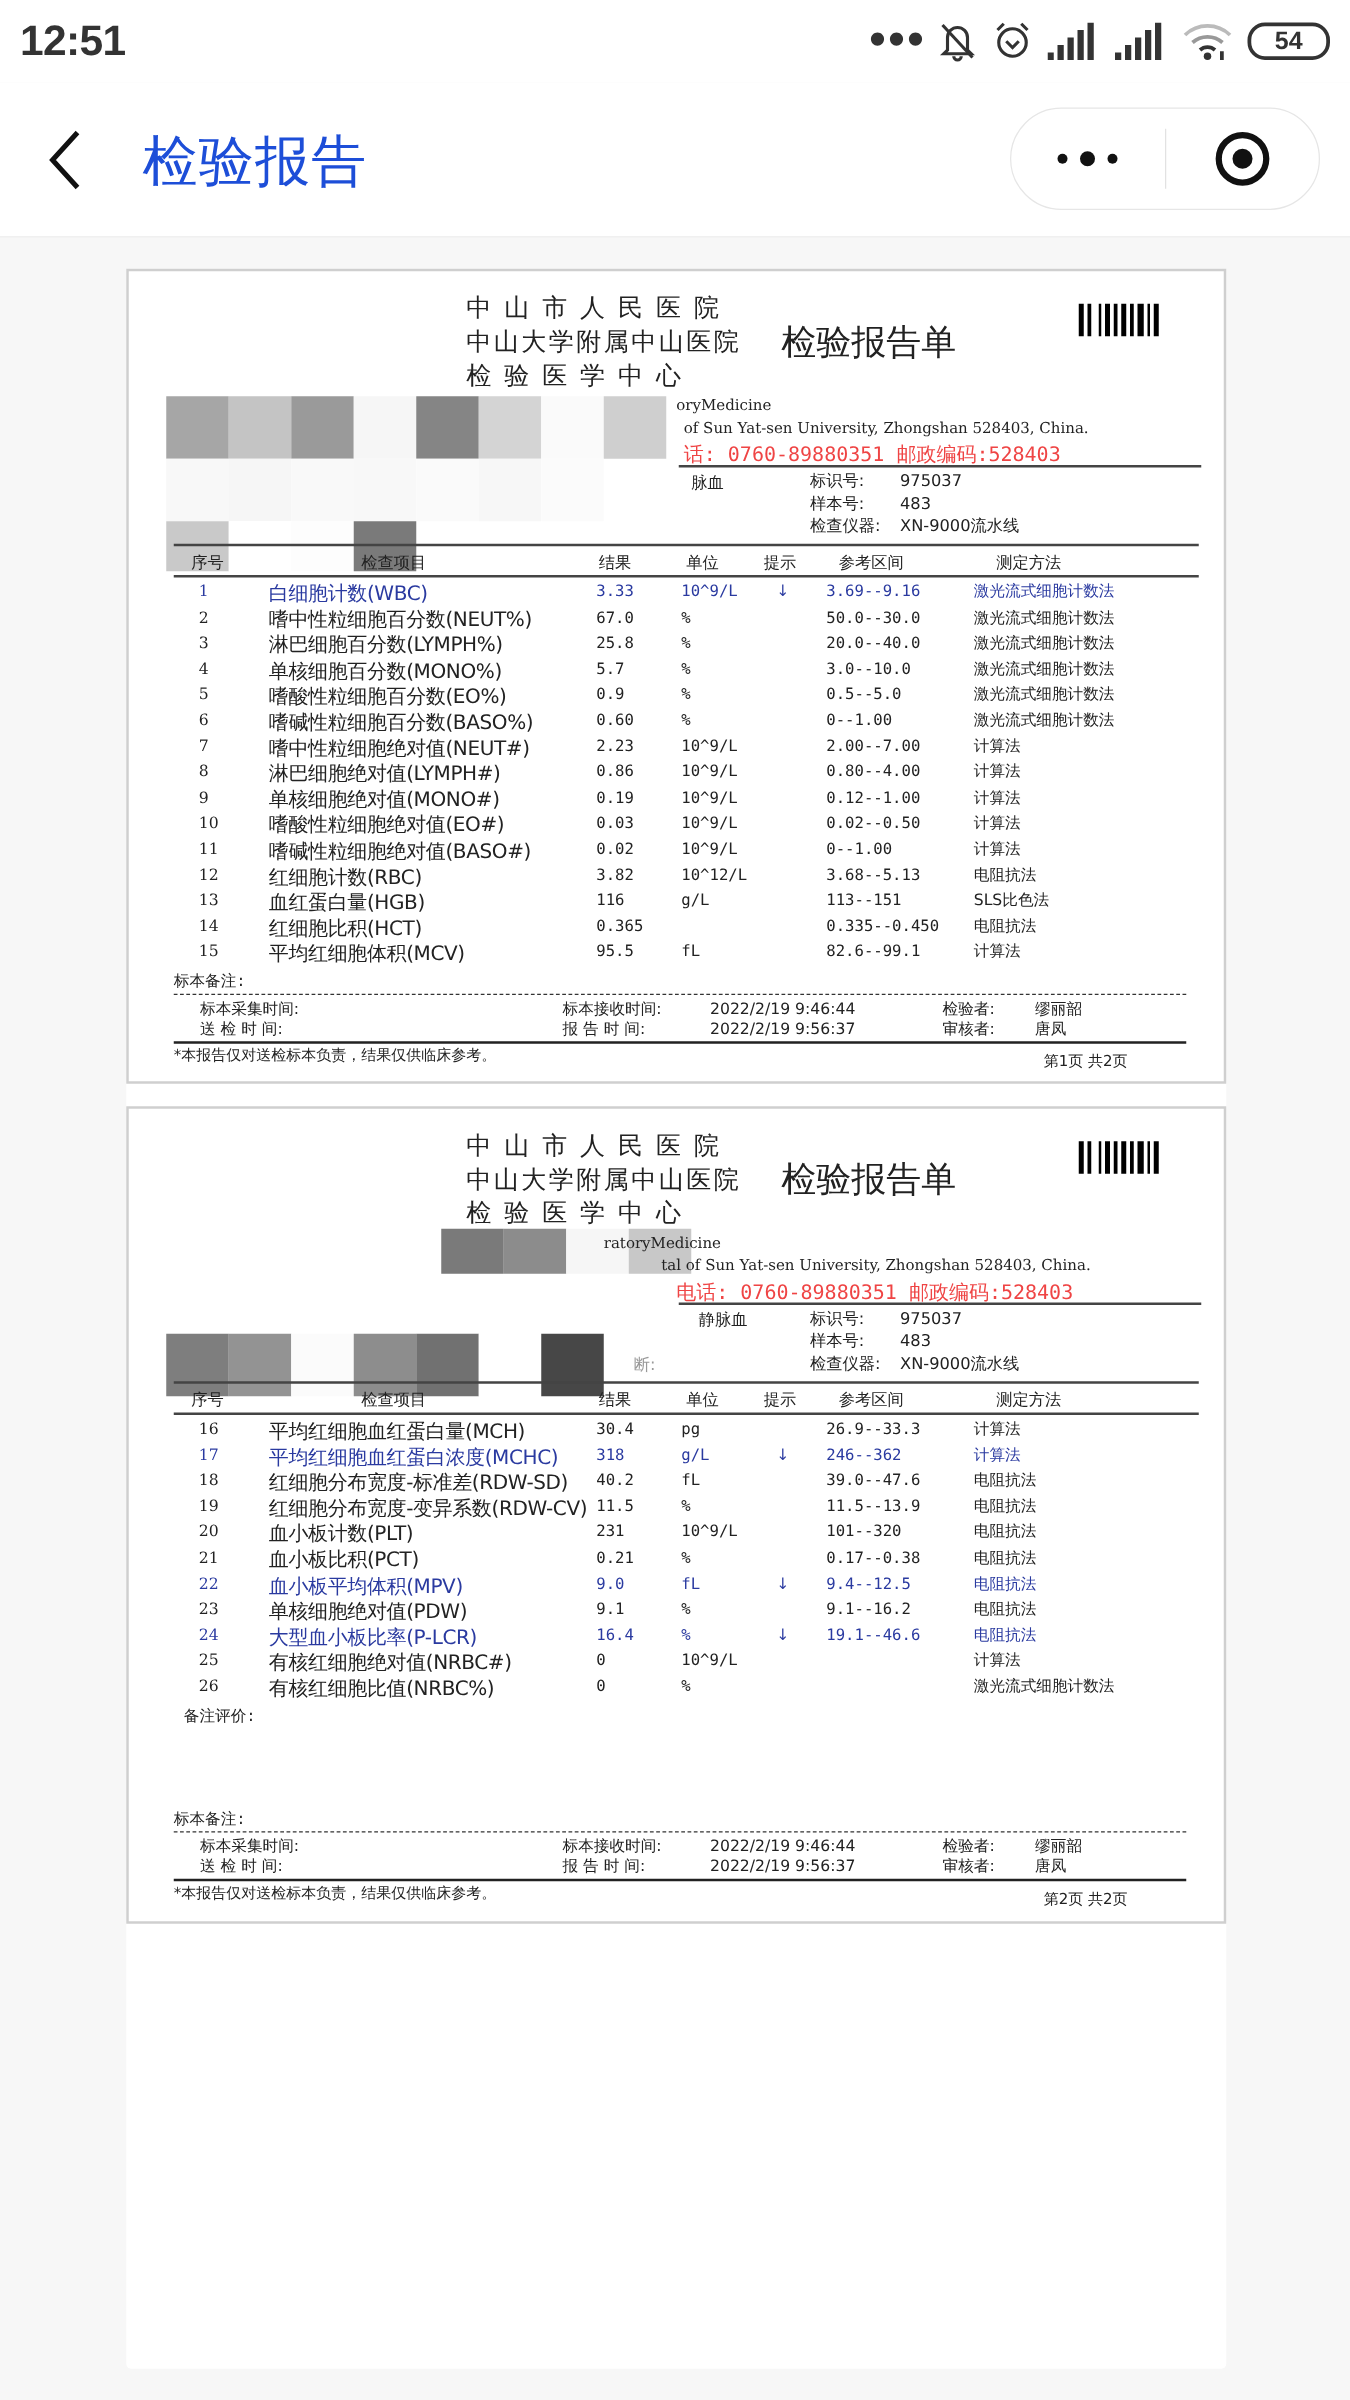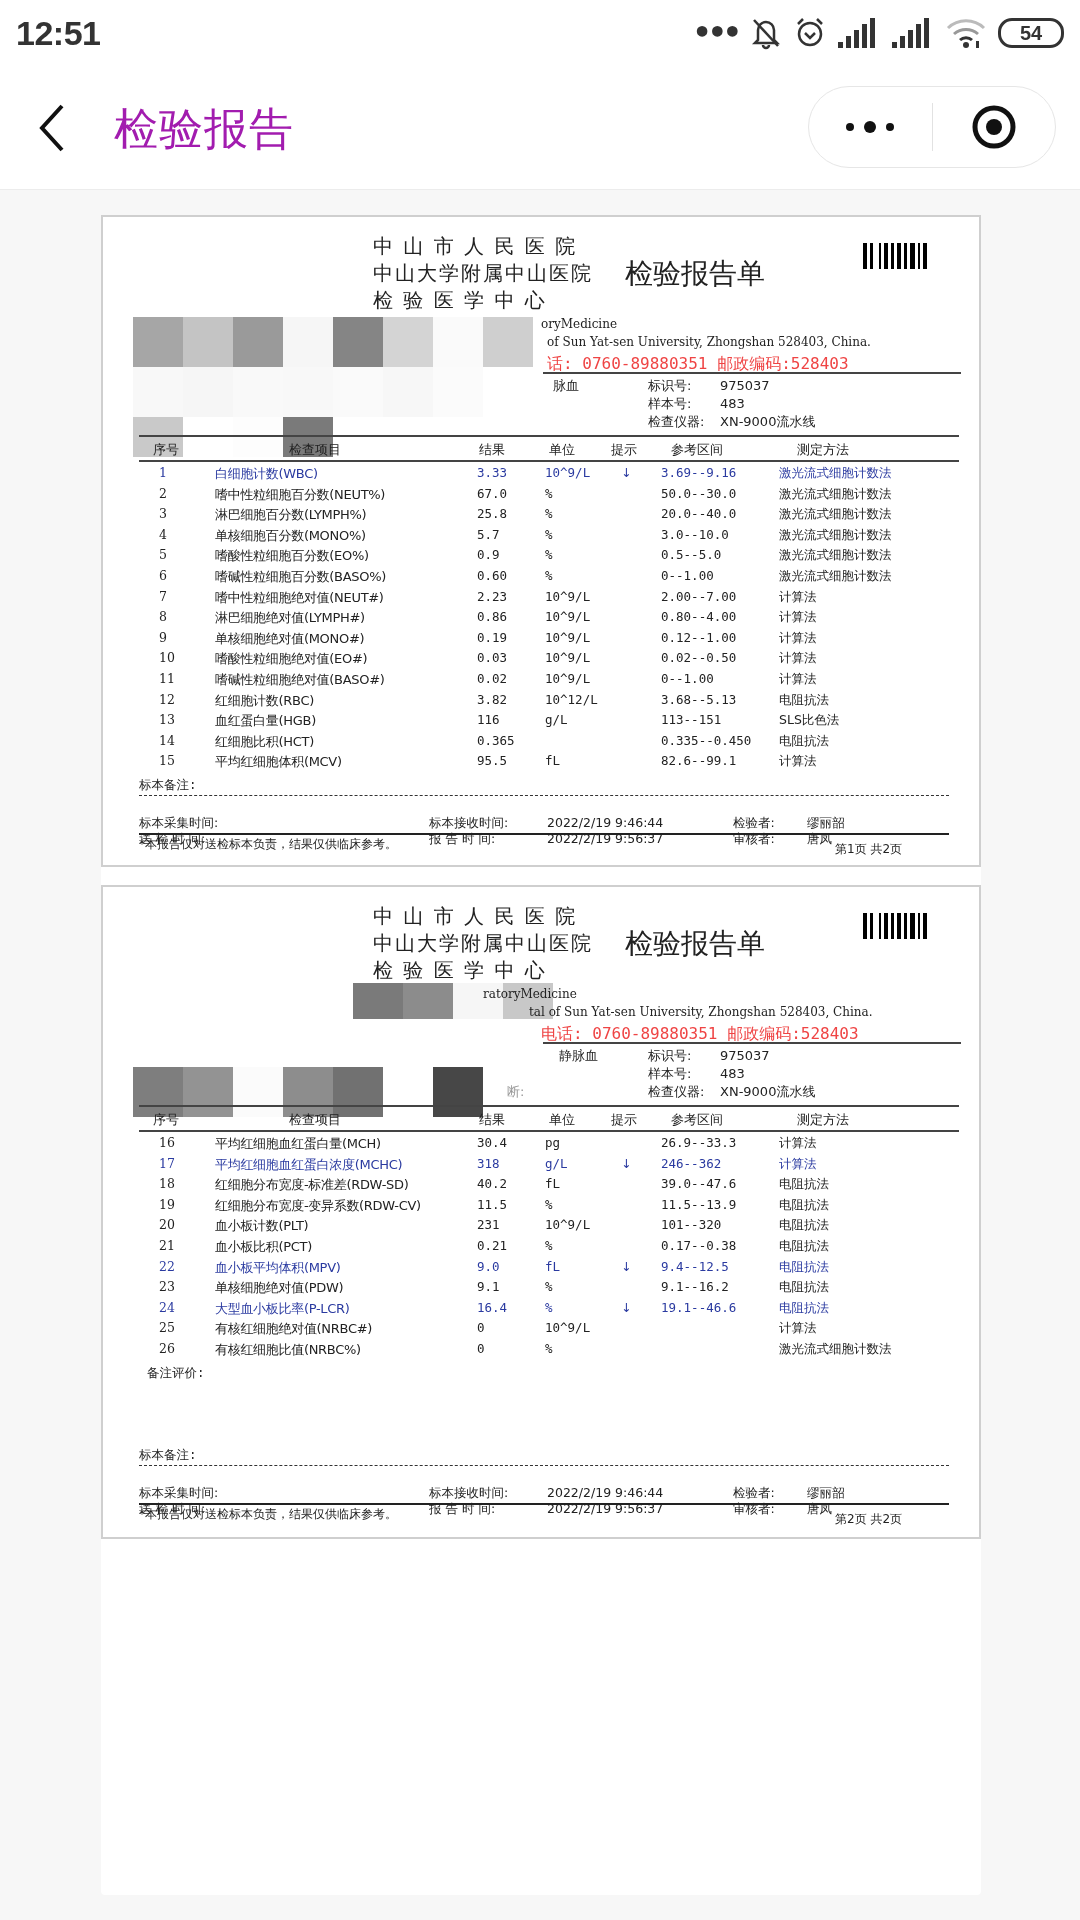--- a/index.html
+++ b/index.html
@@ -10,21 +10,21 @@
   .statusbar { position: absolute; top: 0; left: 0; width: 1080px; height: 66px; background: #fff; }
   .sb-time { position: absolute; left: 16px; top: 14px; font-size: 34px; font-weight: bold; color: #333; font-family: "Liberation Sans", sans-serif; letter-spacing: -0.5px; }
   .sb-icons { position: absolute; right: 16px; top: 14px; height: 38px; display: flex; align-items: center; gap: 12px; color: #333; }
   .sb-dots { font-size: 30px; letter-spacing: -4px; font-weight: bold; line-height: 1; }
   .sb-battery { width: 66px; height: 30px; border: 3px solid #333; border-radius: 14px; display: flex; align-items: center; justify-content: center; font-size: 20px; font-weight: bold; font-family: "Liberation Sans", sans-serif; }
   .sb-icons svg { display: block; }
 
   
   .navbar { position: absolute; top: 66px; left: 0; width: 1080px; height: 124px; background: #fff; border-bottom: 1px solid #ececec; }
   .back-btn { position: absolute; left: 34px; top: 34px; width: 40px; height: 56px; }
-  .nav-title { position: absolute; left: 114px; top: 34px; font-size: 44px; color: #a21caf; letter-spacing: 1px; }
+  .nav-title { position: absolute; left: 114px; top: 34px; font-size: 44px; color: #1d4ed8; letter-spacing: 1px; }
   .capsule { position: absolute; right: 24px; top: 20px; width: 248px; height: 82px; border: 1px solid #e6e6e6; border-radius: 41px; background: #fff; display: flex; align-items: center; }
   .capsule .half { flex: 1; height: 100%; display: flex; align-items: center; justify-content: center; }
   .capsule .sep { width: 1px; height: 48px; background: #e2e2e2; }
 
   
   .content { position: absolute; top: 191px; left: 0; width: 1080px; height: 1729px; background: #f7f7f7; }
   .doc-card { position: absolute; left: 101px; top: 24px; width: 880px; height: 1680px; background: #fff; border-radius: 4px; }
 
   .page { position: absolute; left: 0; width: 880px; background: #fff; border: 2px solid #cfcfcf; font-family: "DejaVu Serif", "Liberation Serif", serif; }
   .page1 { top: 0; height: 652px; }
@@ -49,30 +49,30 @@
   .mask { position: absolute; display: flex; }
   .mask span { display: block; width: 50px; height: 100%; }
 
   .thead { position: absolute; left: 36px; width: 810px; height: 22px; font-size: 13px; color: #222; font-family: "DejaVu Sans", sans-serif; }
   .thead span { position: absolute; top: 3px; white-space: nowrap; }
   .tbody { position: absolute; left: 36px; width: 810px; font-size: 12.5px; }
   .trow { position: relative; height: 20.6px; color: #222; white-space: nowrap; }
   .trow.abn { color: #2a3aa0; }
   .trow span { position: absolute; top: 2px; }
   .c-no { left: 20px; font-family: "DejaVu Serif", serif; }
-  .c-name { left: 76px; font-family: "DejaVu Sans", sans-serif; font-size: 13px; letter-spacing: -0.3px; }
+  .c-name { left: 76px; font-family: "DejaVu Sans", sans-serif; font-size: 16px; letter-spacing: -0.3px; }
   .c-res { left: 338px; font-family: "DejaVu Sans Mono", monospace; }
   .c-unit { left: 406px; font-family: "DejaVu Sans Mono", monospace; }
   .c-flag { left: 482px; font-family: "DejaVu Sans", sans-serif; }
   .c-ref { left: 522px; font-family: "DejaVu Sans Mono", monospace; }
   .c-method { left: 640px; font-family: "DejaVu Sans", sans-serif; }
 
   .foot { position: absolute; left: 36px; width: 810px; font-size: 12.5px; color: #222; font-family: "DejaVu Sans", sans-serif; }
   .foot .line { position: relative; height: 16px; white-space: nowrap; }
-  .foot .line span { position: absolute; top: 16px; }
+  .foot .line span { position: absolute; top: 0; margin-left: 21px; }
   .dash { position: absolute; left: 36px; width: 810px; border-top: 1.5px dashed #333; }
   .solid { position: absolute; left: 36px; width: 810px; border-top: 2px solid #222; }
   .remark { position: absolute; font-size: 12.5px; color: #222; font-family: Liberation Mono, monospace; }
   .disclaimer { position: absolute; left: 36px; font-size: 12px; color: #222; font-family: "DejaVu Sans", sans-serif; }
   .pageno { position: absolute; left: 732px; font-size: 12px; color: #222; font-family: "DejaVu Sans", sans-serif; white-space: nowrap; }
 </style>
 </head>
 <body>
 
 <div class="statusbar">

